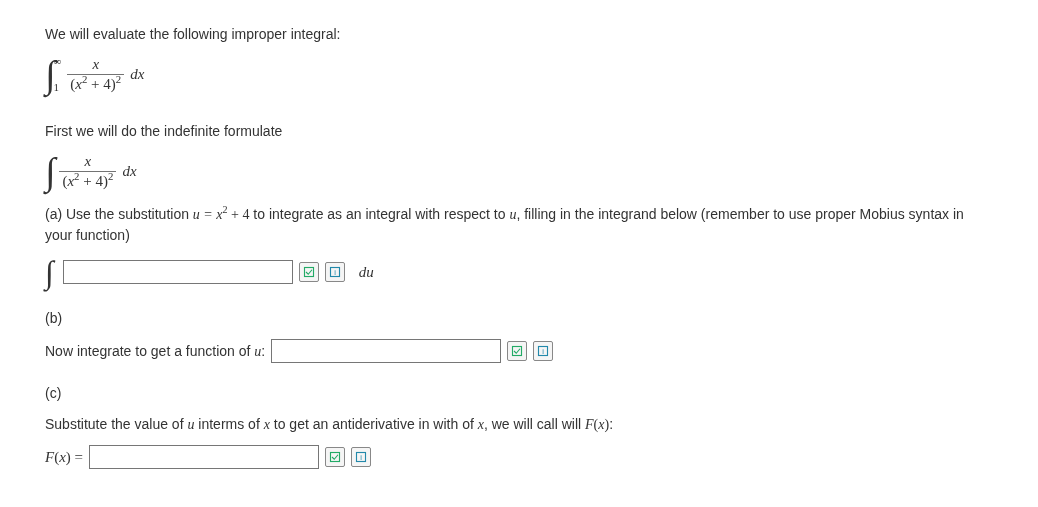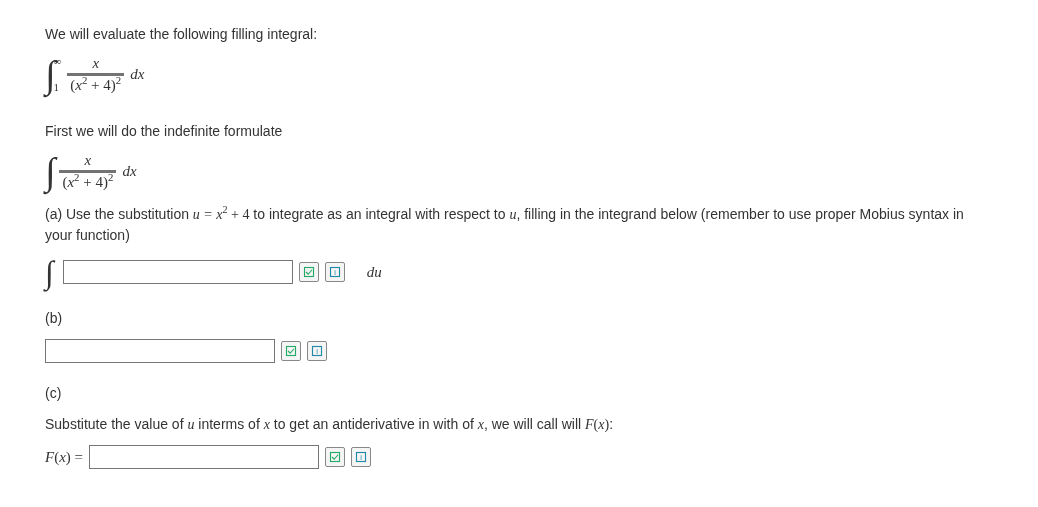--- a/index.html
+++ b/index.html
@@ -42,21 +42,21 @@
     display: inline-flex;
     flex-direction: column;
     align-items: center;
     vertical-align: middle;
     font-family: 'Times New Roman', serif;
     font-size: 15px;
     line-height: 1.1;
     margin: 0 4px;
   }
   .frac .num { padding: 0 3px 1px 3px; }
-  .frac .den { border-top: 3px solid #737373; padding: 1px 3px 0 3px; }
+  .frac .den { border-top: 1px solid #737373; padding: 1px 3px 0 3px; }
   .sup { font-size: 0.72em; vertical-align: super; line-height: 0; }
   .block { margin-bottom: 28px; }
   .tight { margin-bottom: 14px; }
   .row {
     display: flex;
     align-items: center;
     gap: 6px;
     margin: 10px 0 20px 0;
   }
   input[type="text"].answer {
@@ -83,21 +83,21 @@
   .integral-large {
     font-size: 32px;
     font-family: 'Times New Roman', serif;
     line-height: 1;
     margin-right: 3px;
   }
 </style>
 </head>
 <body>
 
-<div class="para">We will evaluate the following filling integral:</div>
+<div class="para">We will evaluate the following improper integral:</div>
 
 <div class="block">
   <span class="integral-big">
     <span class="int-sign">∫</span>
     <span class="int-limits">
       <span class="int-upper">∞</span>
       <span>1</span>
     </span>
     <span class="frac">
       <span class="num math-italic">x</span>
@@ -132,25 +132,26 @@
         <rect x="2" y="2" width="12" height="12" fill="none" stroke="#2a6" stroke-width="1.5"></rect>
         <path d="M4 8 L7 11 L12 5" fill="none" stroke="#2a6" stroke-width="1.5"></path>
       </svg>
   </span>
   <span class="icon-btn">
     <svg viewBox="0 0 16 16">
         <rect x="2" y="2" width="12" height="12" fill="none" stroke="#28a" stroke-width="1.5"></rect>
         <text x="8" y="12" text-anchor="middle" font-size="10" fill="#28a">i</text>
       </svg>
   </span>
-  <span class="math-italic" style="margin-left:16px;font-size:15px;text-align:right;">du</span>
+  <span class="math-italic" style="margin-left:8px;font-size:15px;text-align:right;">du</span>
 </div>
 
 <div class="para">(b)</div>
 <div class="row" style="margin-top:0;">
+  <span><span>Now integrate to get a function of </span><span class="math-italic">u</span><span>:</span></span>
   <input type="text" class="answer w220" style="">
   <span class="icon-btn">
     <svg viewBox="0 0 16 16">
         <rect x="2" y="2" width="12" height="12" fill="none" stroke="#2a6" stroke-width="1.5"></rect>
         <path d="M4 8 L7 11 L12 5" fill="none" stroke="#2a6" stroke-width="1.5"></path>
       </svg>
   </span>
   <span class="icon-btn">
     <svg viewBox="0 0 16 16">
         <rect x="2" y="2" width="12" height="12" fill="none" stroke="#28a" stroke-width="1.5"></rect>

